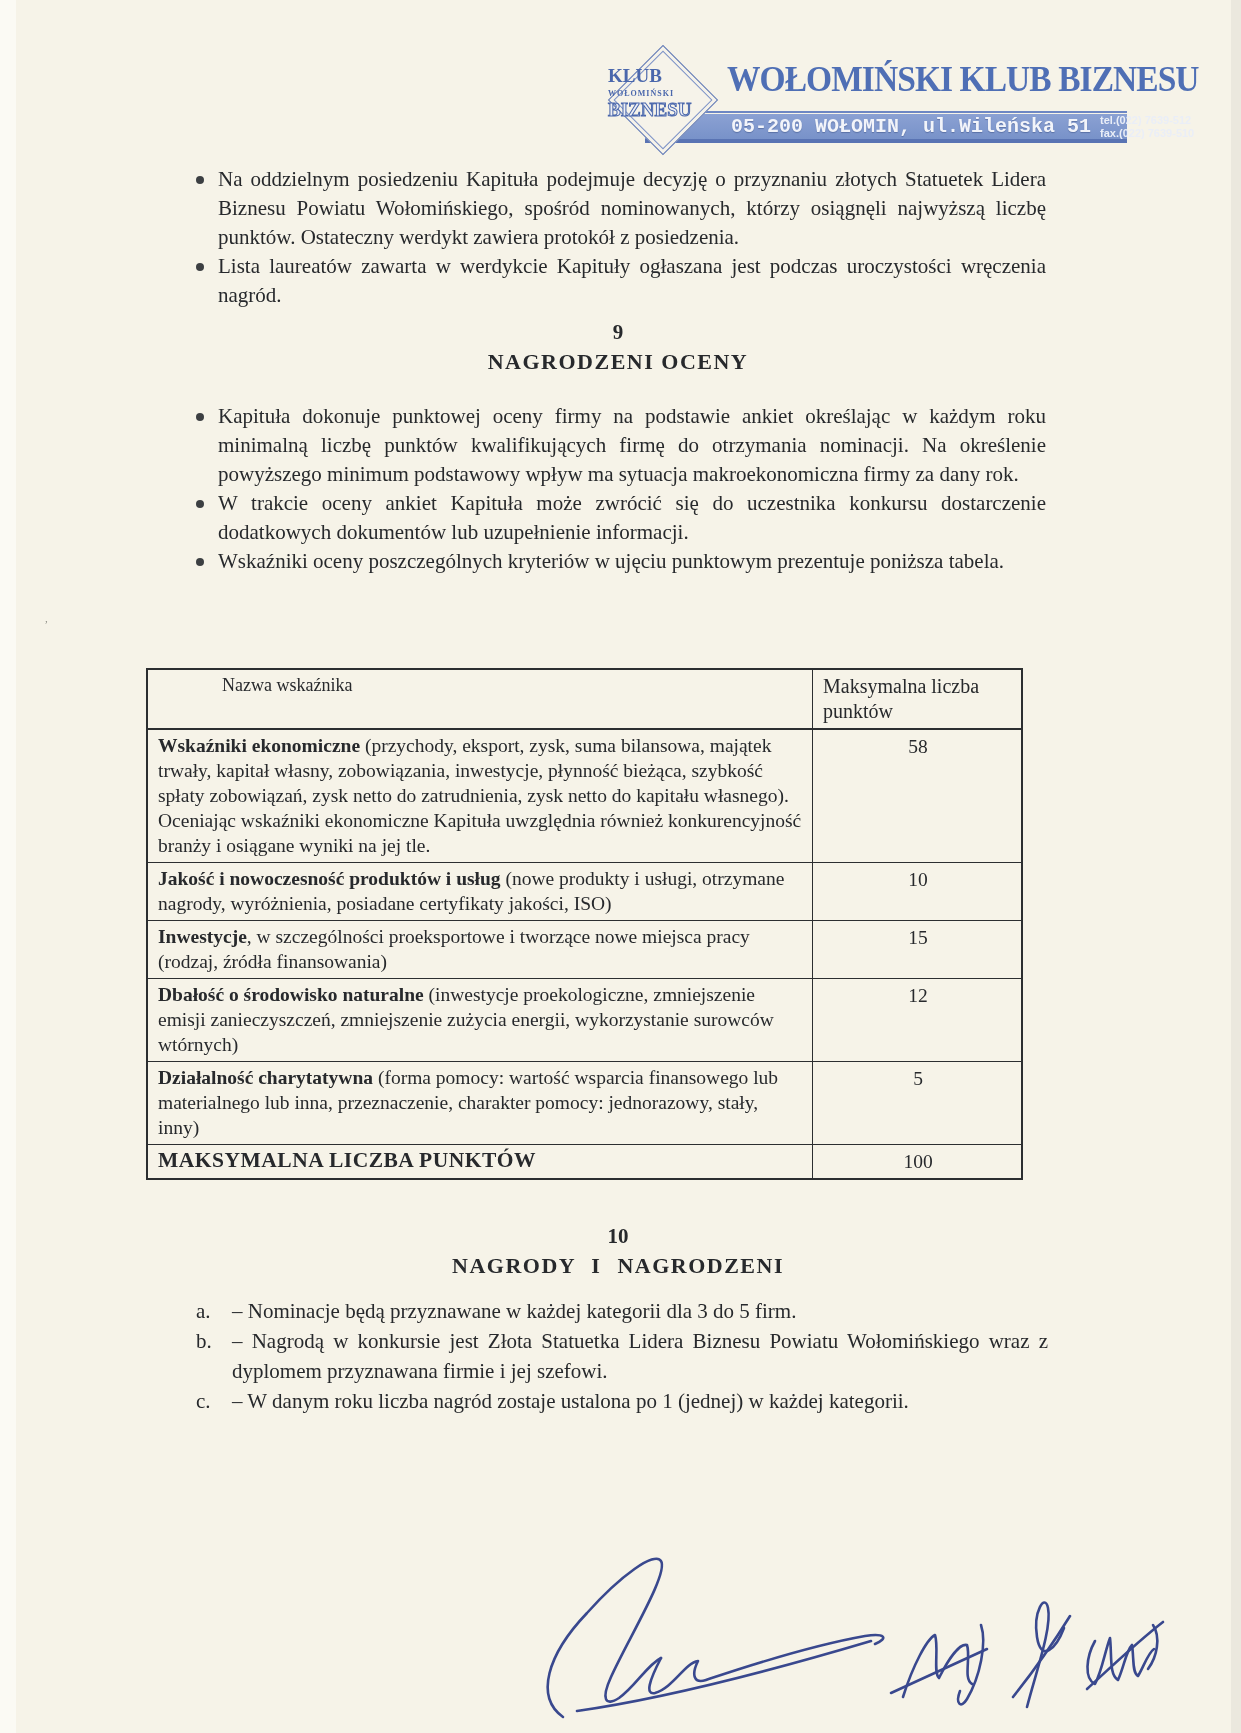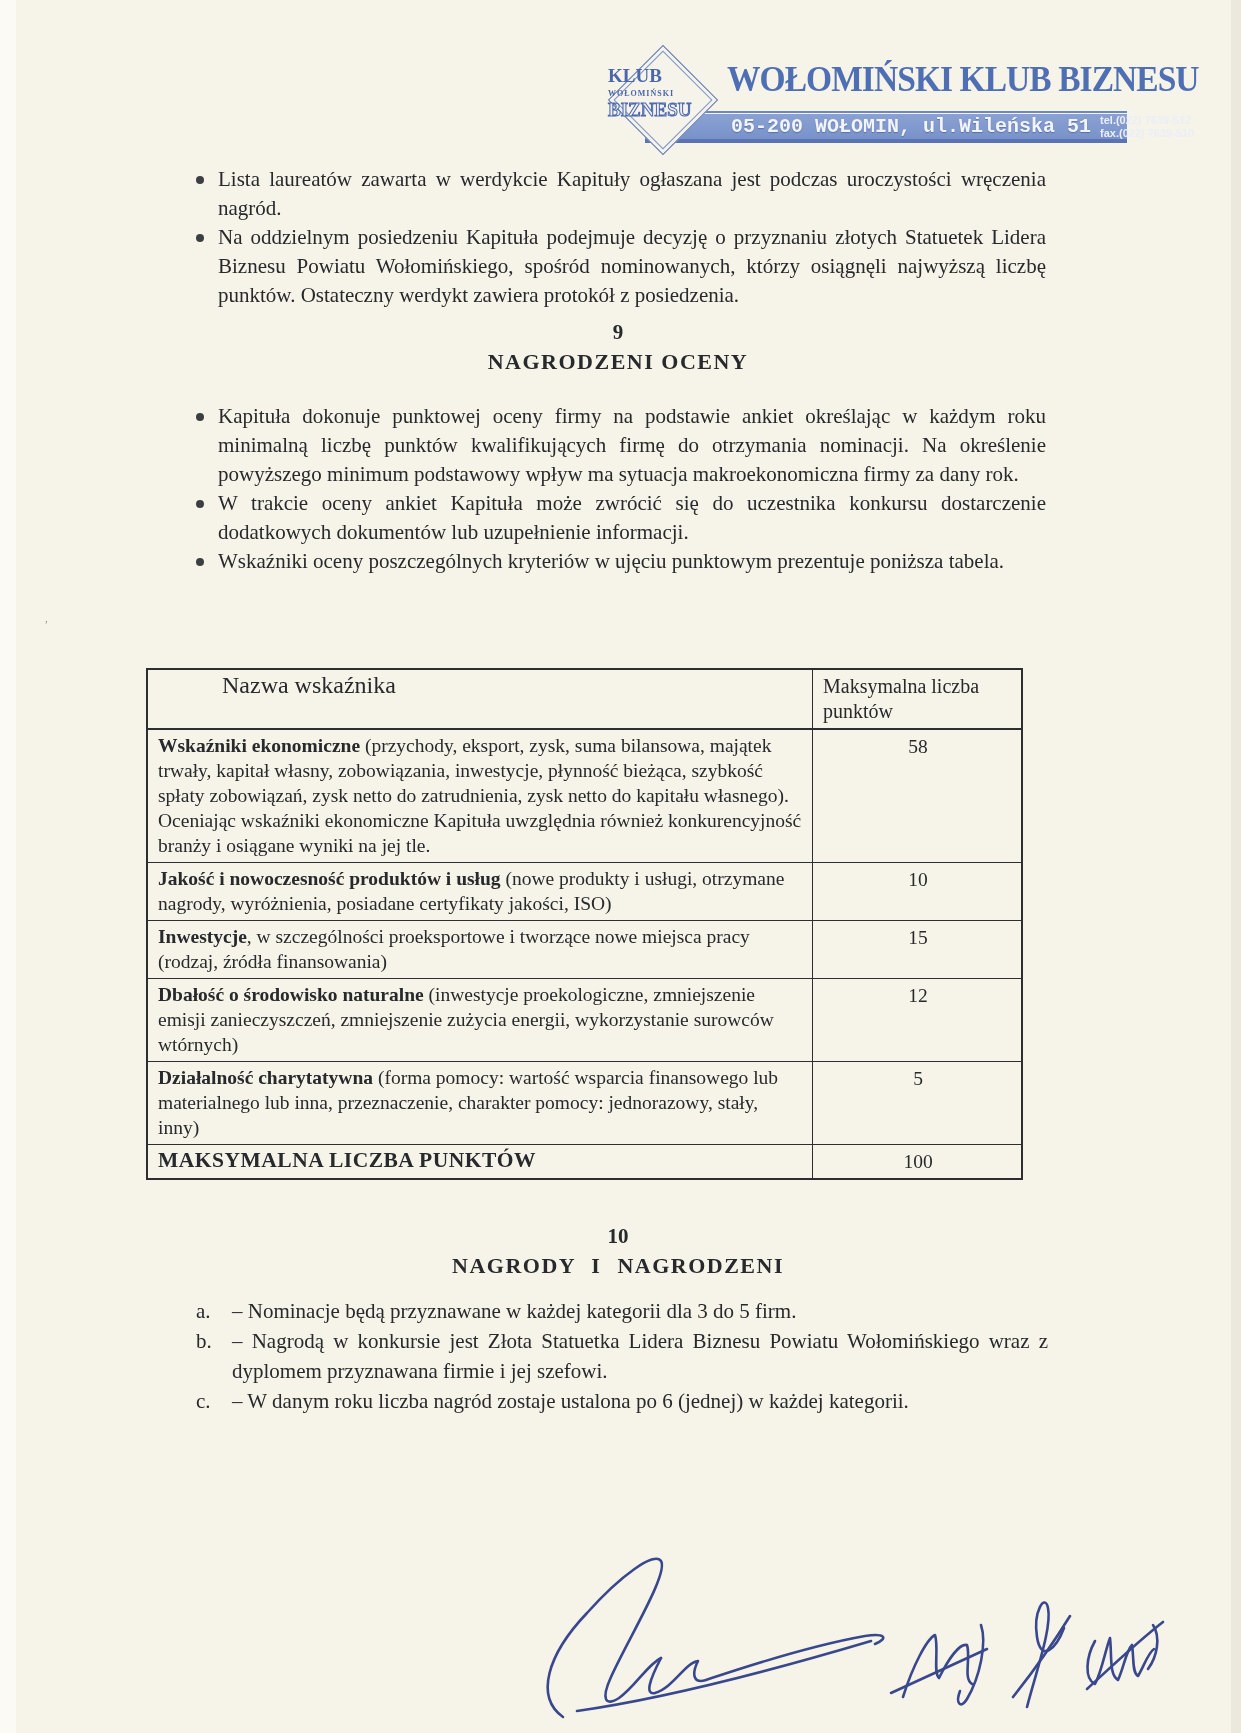--- a/index.html
+++ b/index.html
@@ -81,21 +81,21 @@
     position:absolute;left:146px;top:668px;width:877px;
     border:2px solid #2c2e30;box-sizing:border-box;
     background:#f6f3e8;
   }
   .trow{display:grid;grid-template-columns:664px 1fr;border-top:1.5px solid #2c2e30;}
   .trow:first-child{border-top:none;}
   .trow.hdr-sep{border-top:2px solid #2c2e30;}
   .tcell{font-size:19.5px;line-height:25px;padding:3px 8px 4px 10px;box-sizing:border-box;}
   .tcell.pts{border-left:1.5px solid #2c2e30;text-align:center;padding-top:4px;}
   .tcell.name b{font-weight:bold;margin-top:35px;}
-  .tcell.header-name{padding-left:74px;font-size:24px;}
+  .tcell.header-name{padding-left:74px;font-size:18px;}
   .tcell.header-pts{text-align:left;font-size:20px;}
   .tcell.total{font-weight:bold;font-size:21.5px;letter-spacing:0.5px;}
 
   
   .abc{position:absolute;left:196px;width:852px;}
   .abc-item{display:flex;font-size:21px;line-height:30px;}
   .abc-label{flex:none;width:36px;}
   .abc-text{flex:1;text-align:justify;}
 
   
@@ -129,25 +129,25 @@
   <div class="logo-text">
     <div class="logo-l1">KLUB</div>
     <div class="logo-l2">WOŁOMIŃSKI</div>
     <div class="logo-l3">BIZNESU</div>
   </div>
 
   <div class="col" style="top:165px;">
     <div class="bullets">
       <div class="bullet-item">
         <span class="bullet-dot"></span>
+        <span class="bullet-text">Na oddzielnym posiedzeniu Kapituła podejmuje decyzję o przyznaniu złotych Statuetek Lidera Biznesu Powiatu Wołomińskiego, spośród nominowanych, którzy osiągnęli najwyższą liczbę punktów. Ostateczny werdykt zawiera protokół z posiedzenia.</span>
+      </div>
+      <div class="bullet-item">
+        <span class="bullet-dot"></span>
         <span class="bullet-text">Lista laureatów zawarta w werdykcie Kapituły ogłaszana jest podczas uroczystości wręczenia nagród.</span>
-      </div>
-      <div class="bullet-item">
-        <span class="bullet-dot"></span>
-        <span class="bullet-text">Na oddzielnym posiedzeniu Kapituła podejmuje decyzję o przyznaniu złotych Statuetek Lidera Biznesu Powiatu Wołomińskiego, spośród nominowanych, którzy osiągnęli najwyższą liczbę punktów. Ostateczny werdykt zawiera protokół z posiedzenia.</span>
       </div>
     </div>
   </div>
 
   <div class="sec-head" style="top:320px;">
     <div class="sec-num">9</div>
     <div class="sec-title">NAGRODZENI OCENY</div>
   </div>
 
   <div class="col" style="top:402px;">
@@ -215,21 +215,21 @@
     <div class="abc-item">
       <span class="abc-label">a.</span>
       <span class="abc-text">– Nominacje będą przyznawane w każdej kategorii dla 3 do 5 firm.</span>
     </div>
     <div class="abc-item">
       <span class="abc-label">b.</span>
       <span class="abc-text">– Nagrodą w konkursie jest Złota Statuetka Lidera Biznesu Powiatu Wołomińskiego wraz z dyplomem przyznawana firmie i jej szefowi.</span>
     </div>
     <div class="abc-item">
       <span class="abc-label">c.</span>
-      <span class="abc-text">– W danym roku liczba nagród zostaje ustalona po 6 (jednej) w każdej kategorii.</span>
+      <span class="abc-text">– W danym roku liczba nagród zostaje ustalona po 1 (jednej) w każdej kategorii.</span>
     </div>
   </div>
 
   <div class="sigs">
     <svg width="660" height="185" viewBox="0 0 660 185">
       <g fill="none" stroke="#39488e" stroke-width="2.6" stroke-linecap="round" stroke-linejoin="round">
 
         <path d="M28 172 C0 152 12 110 52 68 C86 30 120 6 126 16 C134 28 92 96 76 132 C66 154 70 162 84 153 C100 142 112 120 126 113"></path>
         <path d="M126 113 C114 136 110 150 120 148 C138 143 150 118 163 116 C156 130 159 139 171 135 C198 126 268 102 330 91 C350 88 354 93 340 99"></path>
         <path d="M42 166 C140 152 262 118 336 96"></path>

